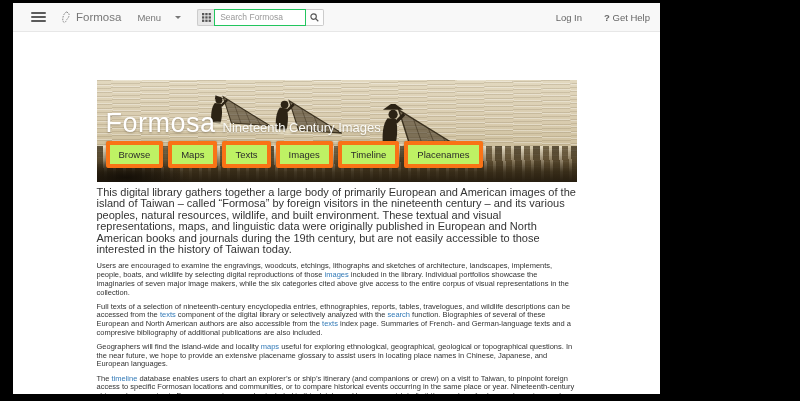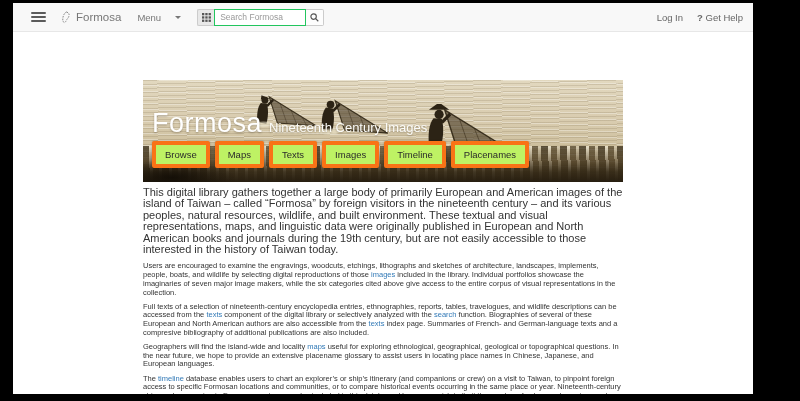--- a/index.html
+++ b/index.html
@@ -1,18 +1,18 @@
 <!DOCTYPE html>
 <html><head>
 <meta charset="utf-8">
 <style>
   html,body{margin:0;padding:0;background:#000;}
   body{width:800px;height:401px;position:relative;overflow:hidden;
        font-family:"Liberation Sans","DejaVu Sans",sans-serif;}
-  .viewport{position:absolute;left:13px;top:3px;width:740px;height:391px;
+  .viewport{position:absolute;left:13px;top:3px;width:647px;height:391px;
             background:#fff;overflow:hidden;}
 
   
   .navbar{height:28px;background:#f8f8f8;border-bottom:1px solid #e7e7e7;
           display:flex;align-items:center;font-size:10px;color:#777;}
   .hamburger{margin-left:18px;width:15px;display:flex;flex-direction:column;gap:2px;cursor:pointer;}
   .hamburger i{display:block;height:2px;background:#5b5b5b;border-radius:1px;}
   .brand{display:flex;align-items:center;gap:4px;margin-left:14px;color:#777;
          font-size:11.5px;text-decoration:none;cursor:pointer;}
   .menu-link{margin-left:16px;color:#777;text-decoration:none;display:flex;align-items:center;gap:14px;cursor:pointer;font-size:9.5px;}
@@ -20,21 +20,21 @@
          border-top:3.5px solid #777;display:inline-block;}
   .searchgroup{display:flex;align-items:stretch;margin-left:16px;height:17px;}
   .gridbtn{width:17px;background:#e8e8e8;border:1px solid #ccc;border-right:none;
            display:flex;align-items:center;justify-content:center;padding:0;cursor:pointer;border-radius:2px 0 0 2px;}
   .search-input{width:80px;border:1px solid #22c55e;font-size:8.5px;padding:0 5px;color:#555;
                 outline:none;font-family:inherit;}
   .search-input::placeholder{color:#999;}
   .searchbtn{width:18px;background:#fdfdfd;border:1px solid #ccc;border-left:none;
              display:flex;align-items:center;justify-content:center;padding:0;cursor:pointer;border-radius:0 2px 2px 0;}
   .nav-spacer{flex:1;}
-  .nav-right{display:flex;align-items:center;gap:14px;margin-right:10px;}
+  .nav-right{display:flex;align-items:center;gap:22px;margin-right:10px;}
   .nav-right a{color:#666;text-decoration:none;font-size:9.5px;cursor:pointer;}
   .qmark{font-weight:bold;color:#666;}
 
   
   .container{width:480px;margin:0 auto;}
 
   
   .hero{position:relative;height:102px;margin-top:48px;overflow:hidden;}
   .water{position:absolute;inset:0;background-color:#d7cbae;
     background-image:

